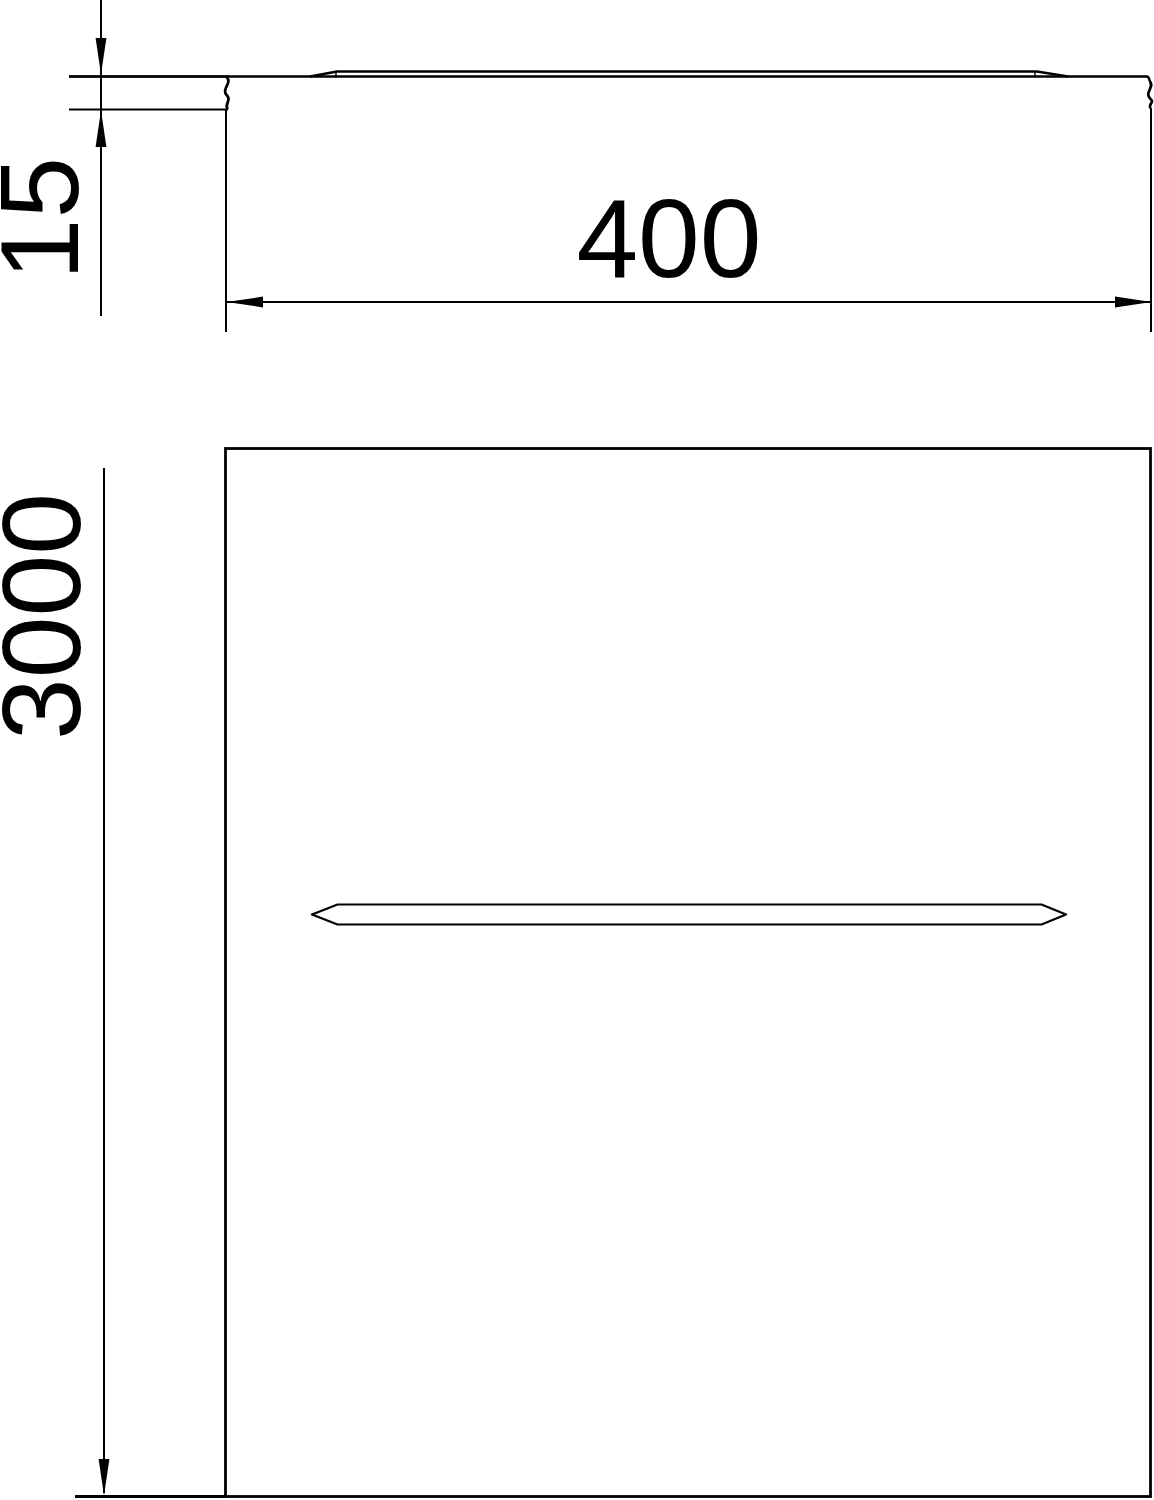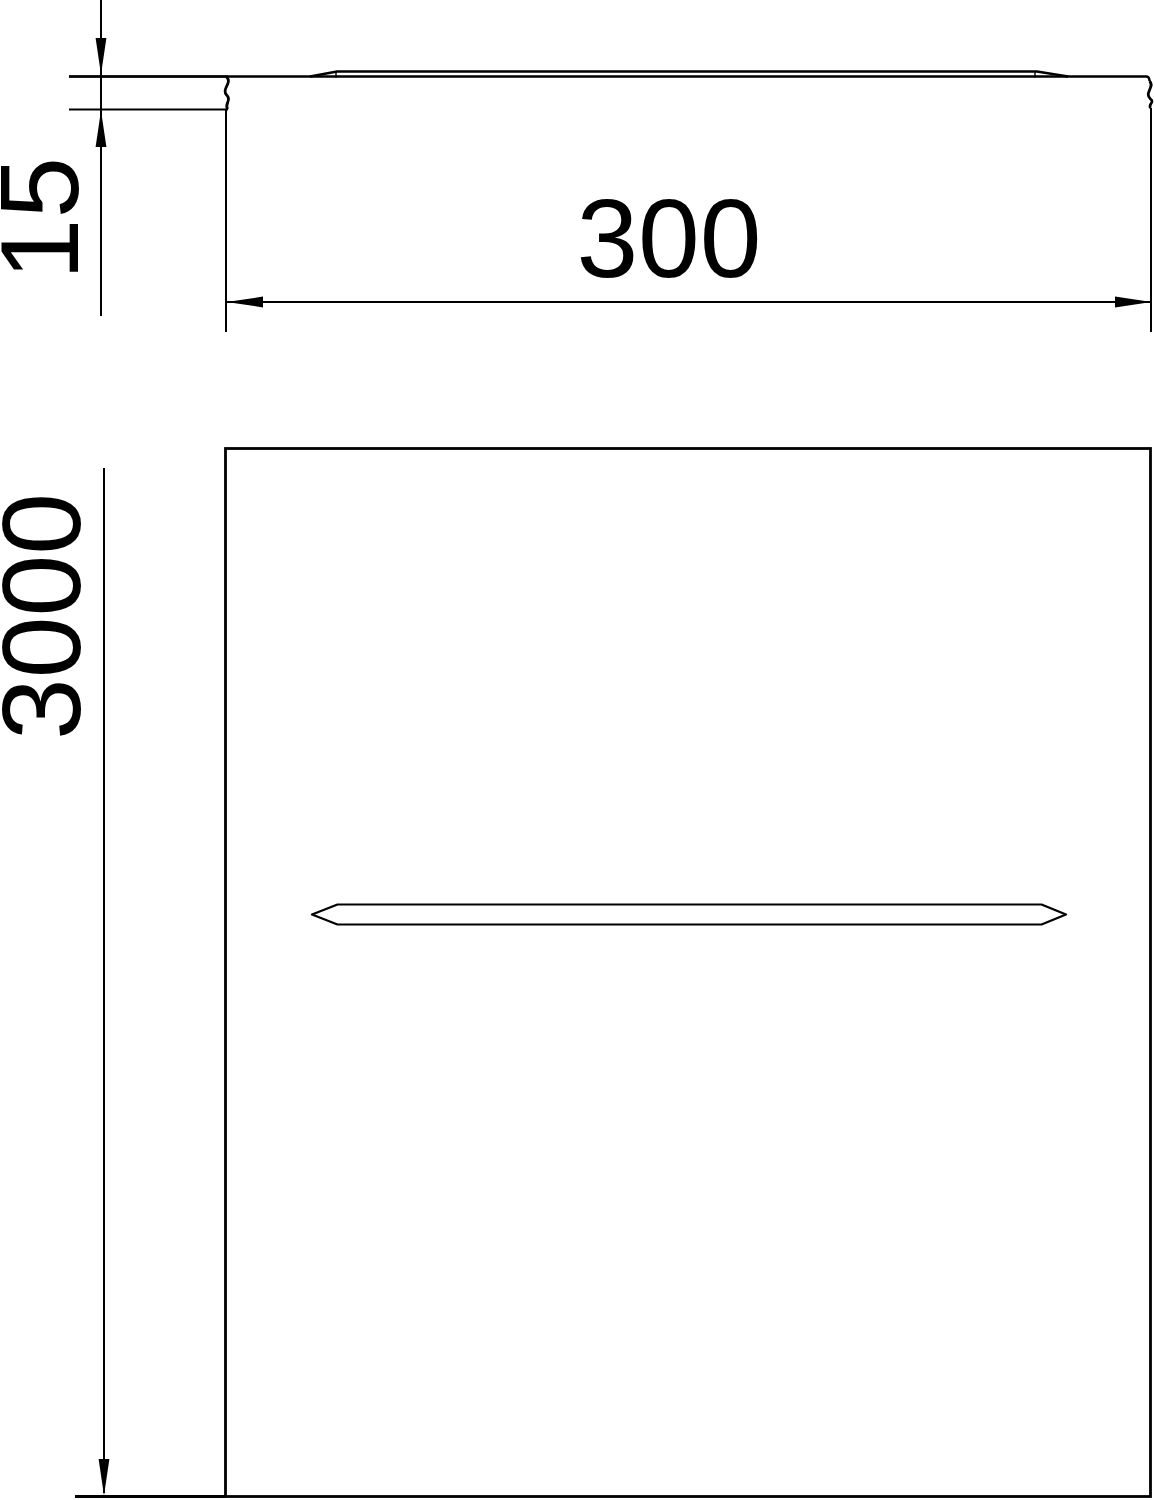--- a/index.html
+++ b/index.html
@@ -80,16 +80,16 @@
 
       <line x1="104" y1="468" x2="104" y2="1493" stroke-width="2"></line>
       <polygon points="104,1495.5 98.6,1459 109.4,1459" fill="#000000" stroke="none"></polygon>
 
       <path d="M312,914.5 L337.5,904.5 L1041.5,904.5 L1066,914.5 L1041.5,924.5 L337.5,924.5 Z" stroke-width="2.2" stroke-linejoin="round" fill="#ffffff"></path>
     </g>
   </svg>
 
   <div id="label-height" class="dim-label rotated">15</div>
 
-  <div id="label-width" class="dim-label">300</div>
+  <div id="label-width" class="dim-label">400</div>
 
   <div id="label-length" class="dim-label rotated">3000</div>
 </div>
 
 </body></html>

